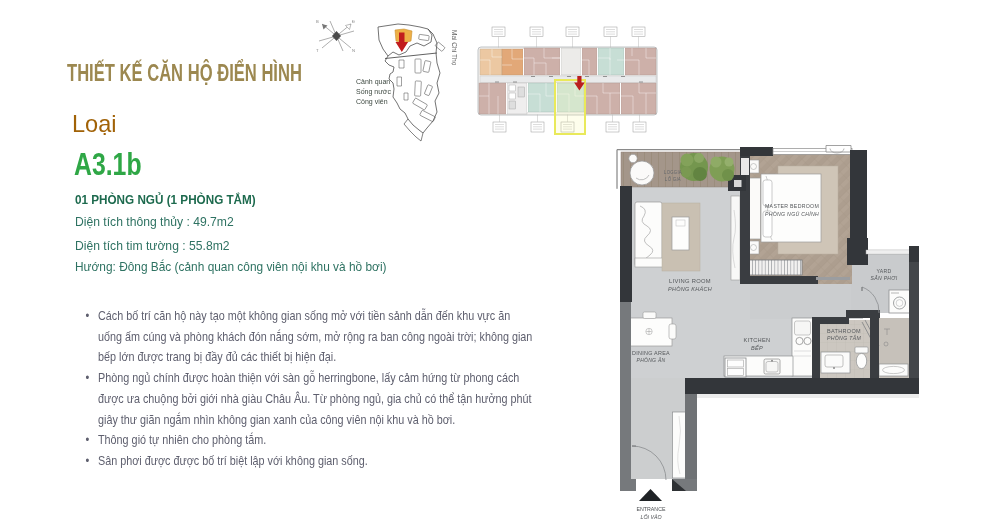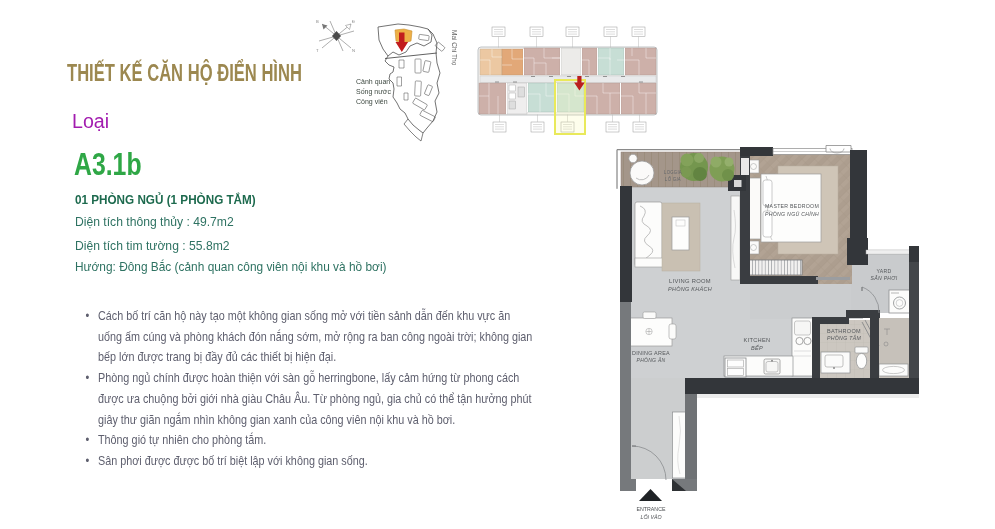--- a/index.html
+++ b/index.html
@@ -4,21 +4,21 @@
 <style>
 html,body{margin:0;padding:0;}
 body{width:995px;height:529px;background:#fff;font-family:"Liberation Sans",sans-serif;position:relative;overflow:hidden;}
 .abs{position:absolute;white-space:nowrap;transform-origin:left top;}
 </style>
 </head>
 <body>
 
 <div class="abs" style="left:67px;top:60px;font-size:23px;font-weight:bold;color:#9c8850;transform:scaleX(0.721);">THIẾT KẾ CĂN HỘ ĐIỂN HÌNH</div>
 
-<div class="abs" style="left:72px;top:110px;font-size:20px;color:#a21caf;transform:scaleX(0.98);">Loại</div>
+<div class="abs" style="left:72px;top:110px;font-size:24px;color:#a16207;transform:scaleX(0.98);">Loại</div>
 
 <div class="abs" style="left:74px;top:147px;font-size:31px;font-weight:bold;color:#2fa746;transform:scaleX(0.8);">A3.1b</div>
 
 <div class="abs" style="left:75px;top:192px;font-size:13px;font-weight:bold;color:#1d6a4e;transform:scaleX(0.9);">01 PHÒNG NGỦ (1 PHÒNG TẮM)</div>
 
 <div class="abs" style="left:75px;top:214px;font-size:13.5px;color:#2e7262;transform:scaleX(0.9);">Diện tích thông thủy : 49.7m2</div>
 
 <div class="abs" style="left:75px;top:238px;font-size:13.5px;color:#2e7262;transform:scaleX(0.9);">Diện tích tim tường : 55.8m2</div>
 
 <div class="abs" style="left:75px;top:259px;font-size:13.5px;color:#2e7262;transform:scaleX(0.88);">Hướng: Đông Bắc (cảnh quan công viên nội khu và hồ bơi)</div>

